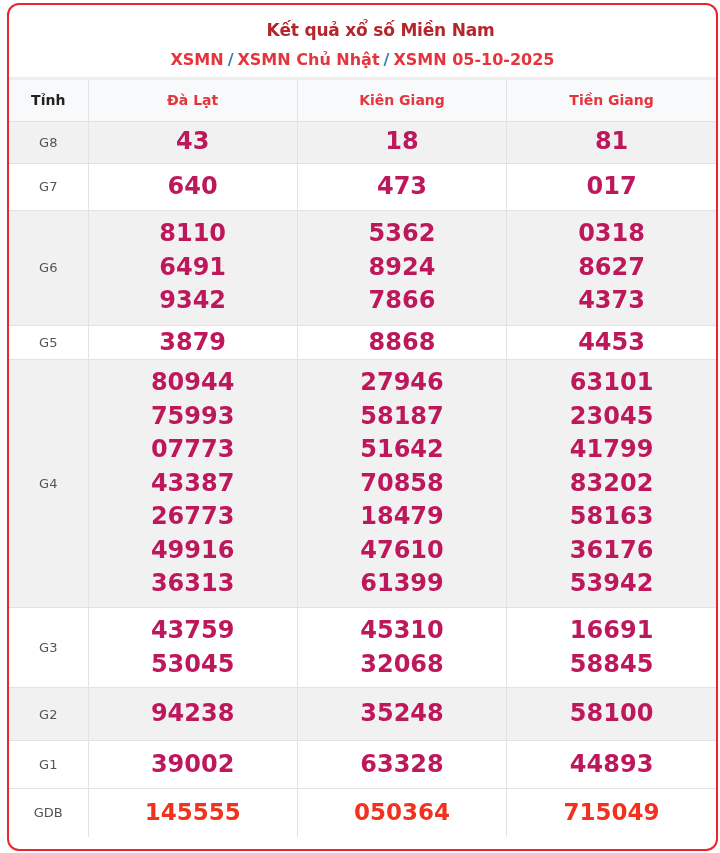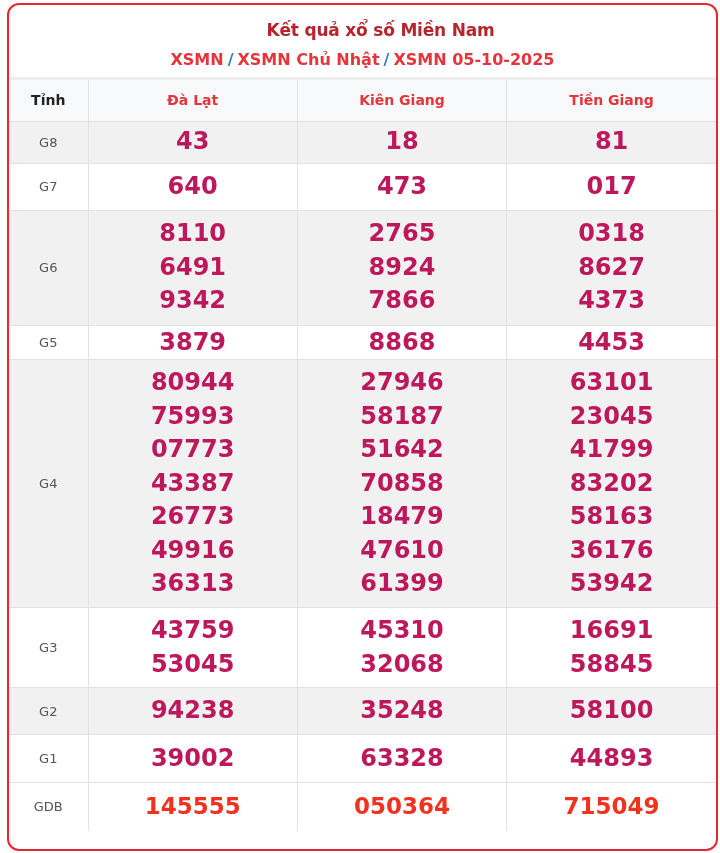--- a/index.html
+++ b/index.html
@@ -93,21 +93,21 @@
       color: #f2321e;
       font-size: 23px;
       margin-top: 35px;
     }
     tr.r-g8 { height: 42px; }
     tr.r-g7 { height: 47px; }
     tr.r-g6 { height: 115px; }
     tr.r-g5 { height: 31px; }
     tr.r-g4 { height: 248px; }
     tr.r-g3 { height: 80px; }
-    tr.r-g2 { height: 47px; }
+    tr.r-g2 { height: 53px; }
     tr.r-g1 { height: 48px; }
     tr.r-gdb { height: 48px; }
   </style>
 </head>
 <body>
 
 <div class="card">
   <div class="card-header">
     <h1 class="title">Kết quả xổ số Miền Nam</h1>
     <div class="breadcrumb">
@@ -159,21 +159,21 @@
       </tr>
 
       <tr class="shade r-g6">
         <td class="prize">G6</td>
         <td class="num">
           <span class="n">8110</span>
           <span class="n">6491</span>
           <span class="n">9342</span>
         </td>
         <td class="num">
-          <span class="n">2765</span>
+          <span class="n">5362</span>
           <span class="n">8924</span>
           <span class="n">7866</span>
         </td>
         <td class="num">
           <span class="n">0318</span>
           <span class="n">8627</span>
           <span class="n">4373</span>
         </td>
       </tr>
 

